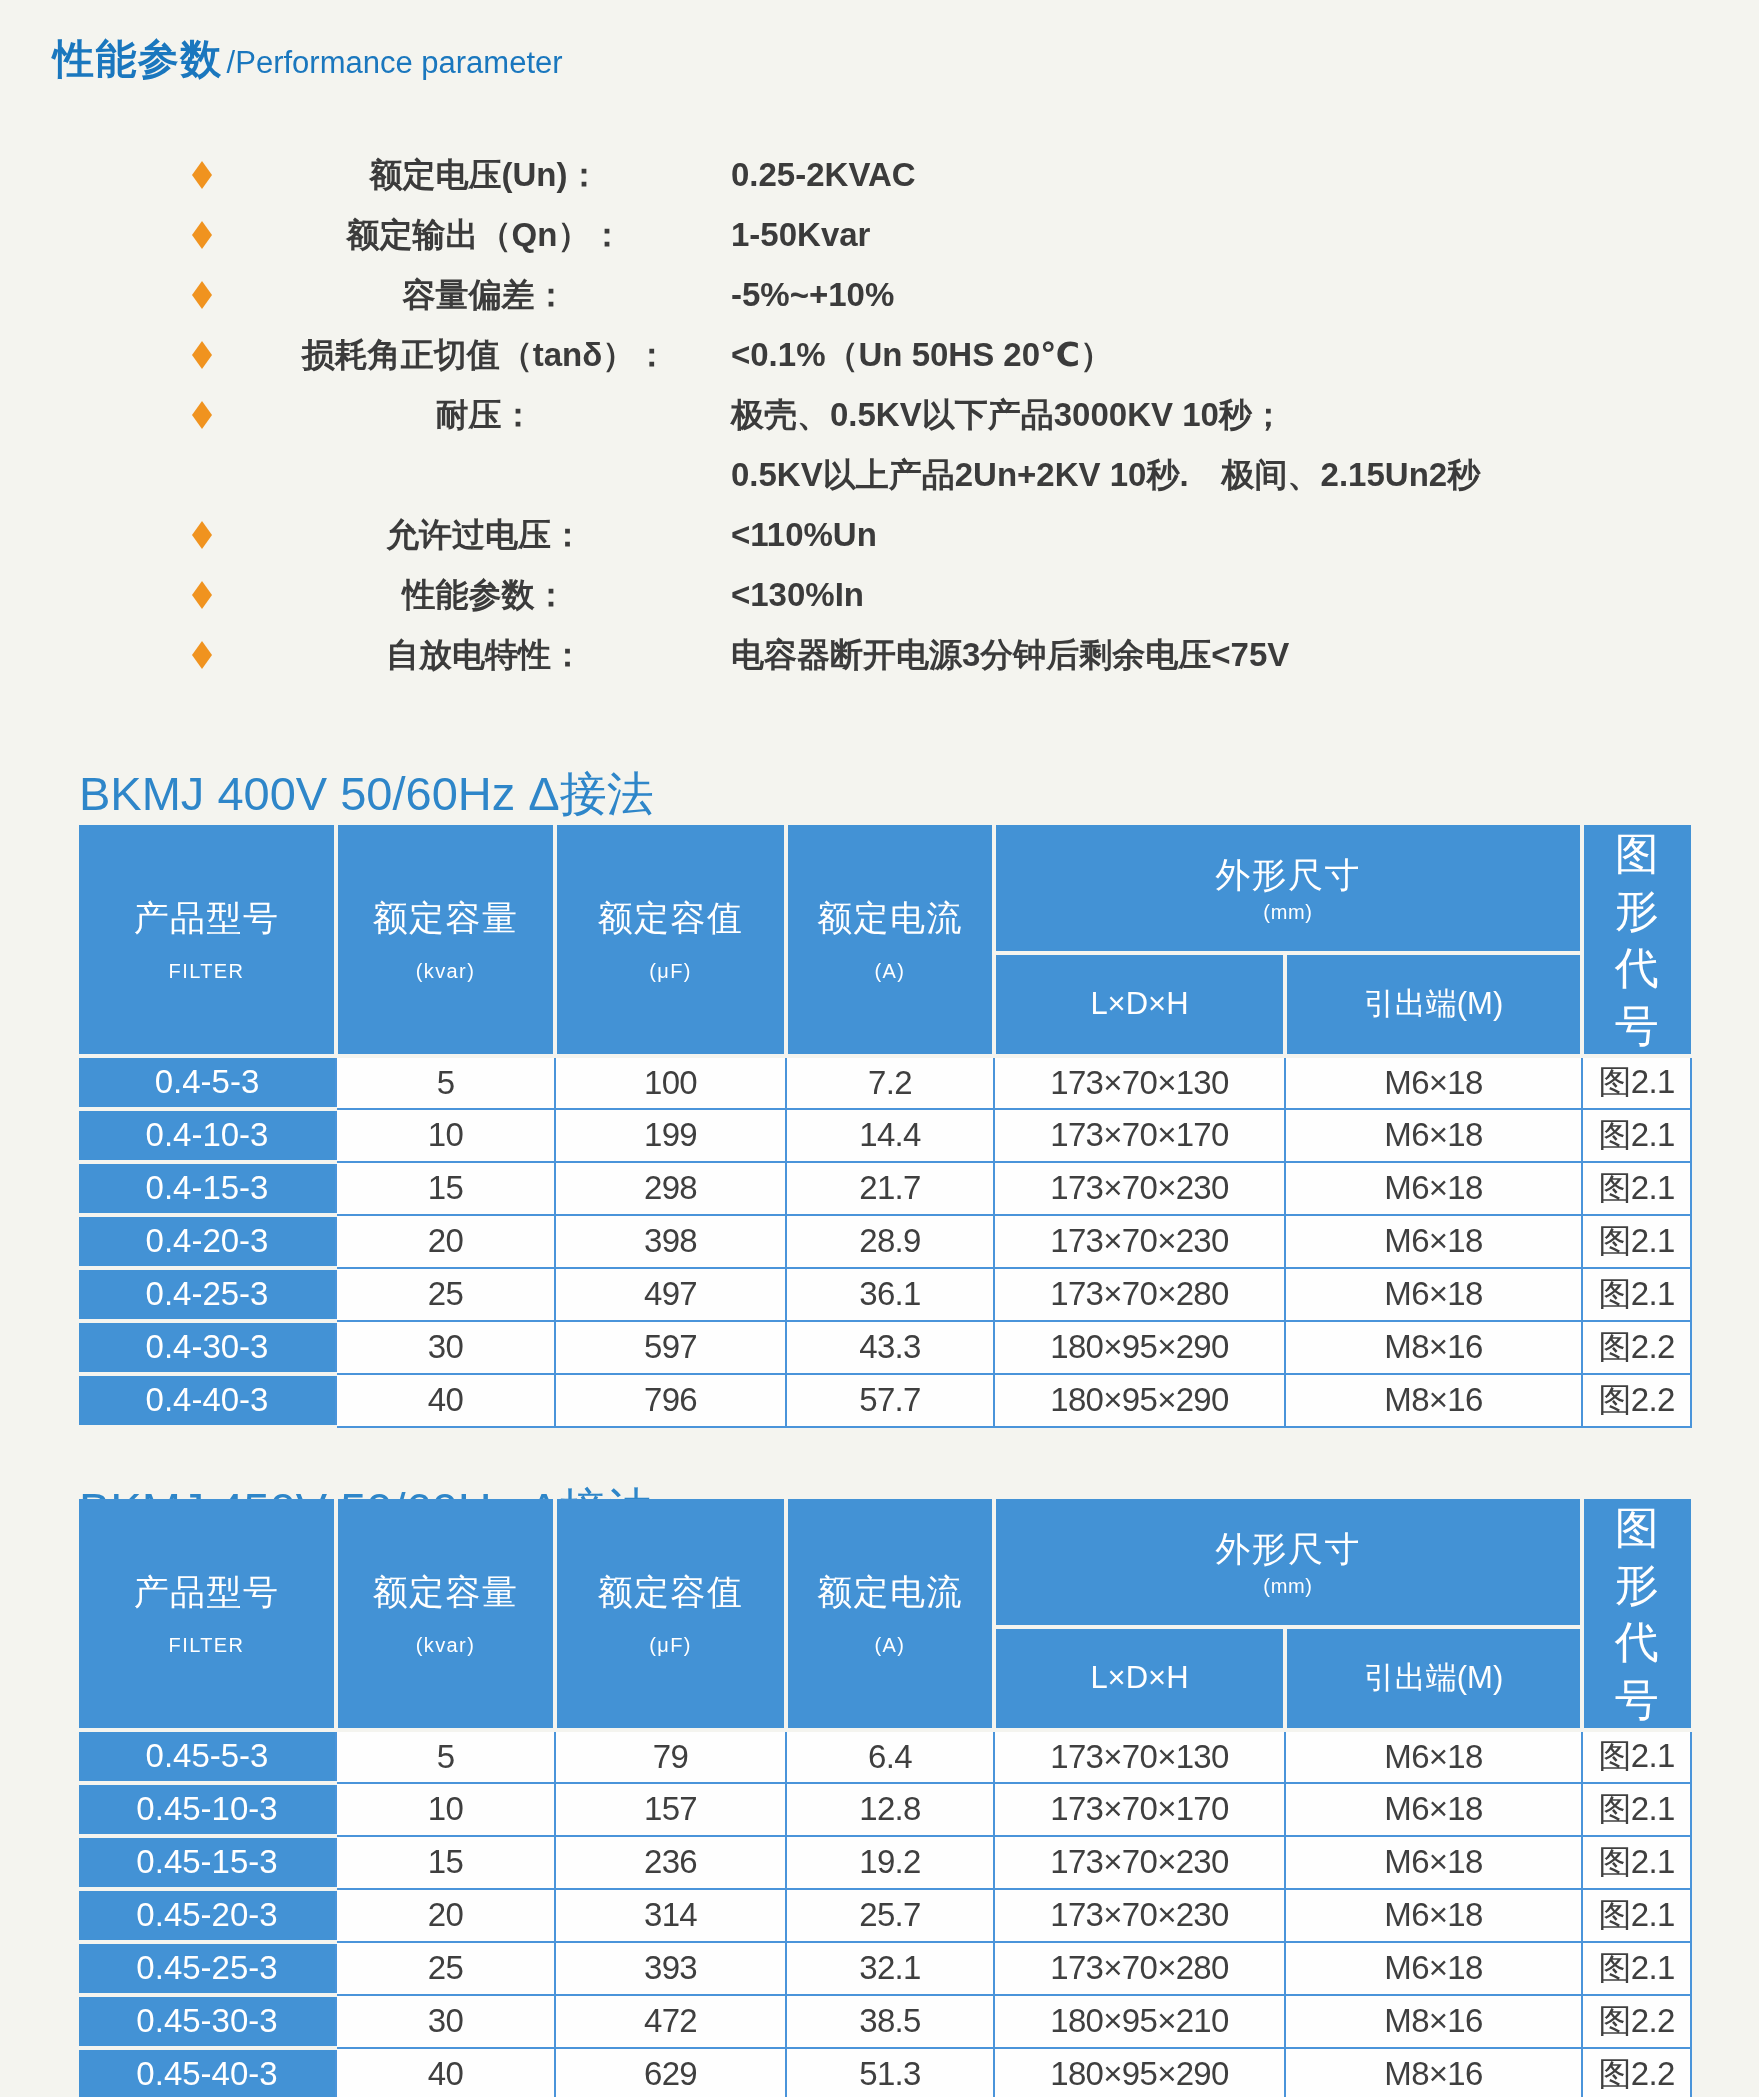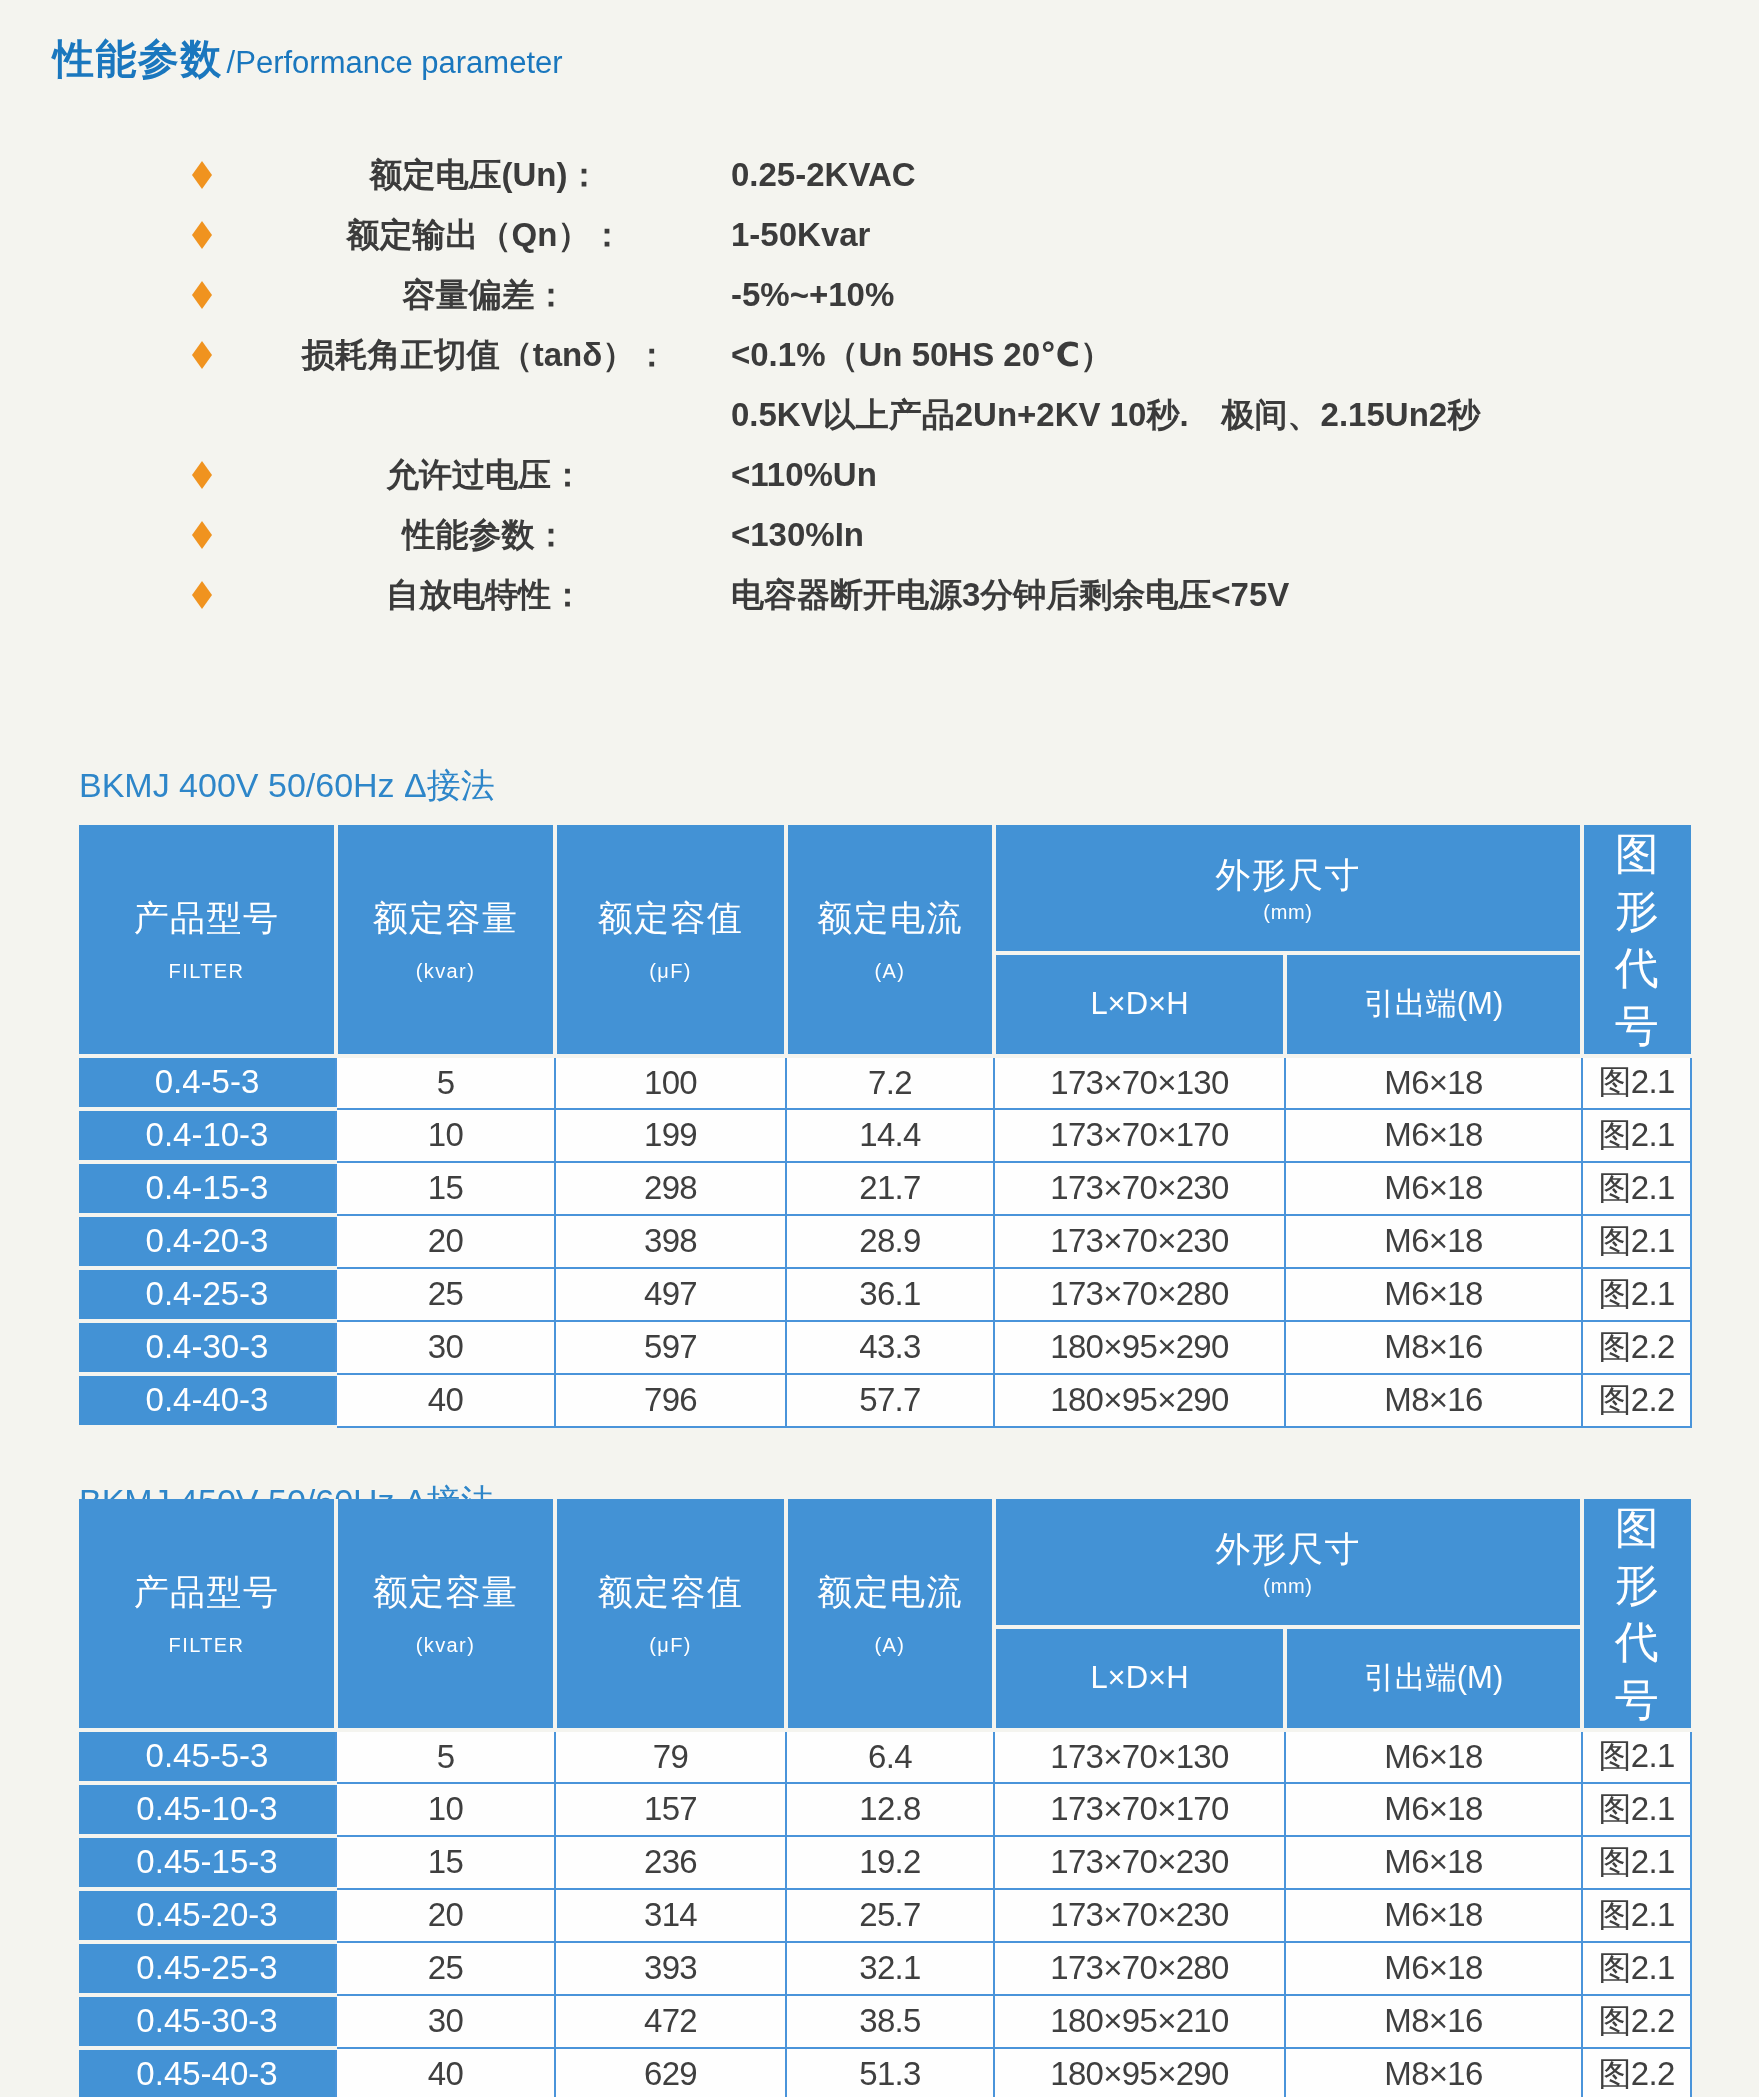--- a/index.html
+++ b/index.html
@@ -45,21 +45,21 @@
     white-space:nowrap;
     text-align:center;
   }
   .pvalue{
     font-size:33px;font-weight:700;color:var(--text);
     white-space:nowrap;
   }
   
   .tcaption{
     position:absolute;left:79px;
-    font-size:34px;font-weight:400;color:var(--caption);
+    font-size:47px;font-weight:400;color:var(--caption);
     white-space:nowrap;
   }
   #caption1{top:763px;}
   #caption2{top:1479px;text-align:right;}
   
   .spec{position:absolute;left:79px;border-collapse:collapse;table-layout:fixed;width:1612px;}
   #table1{top:825px;}
   #table2{top:1499px;}
   .spec th{
     background:var(--fill);color:#ffffff;font-weight:400;
@@ -109,20 +109,25 @@
     <span class="diamond"></span>
     <span class="plabel">容量偏差：</span>
     <span class="pvalue">-5%~+10%</span>
   </div>
   <div class="prow">
     <span class="diamond"></span>
     <span class="plabel">损耗角正切值（tanδ）：</span>
     <span class="pvalue">&lt;0.1%（Un  50HS 20℃）</span>
   </div>
   <div class="prow">
+    <span class="diamond"></span>
+    <span class="plabel">耐压：</span>
+    <span class="pvalue">极壳、0.5KV以下产品3000KV 10秒；</span>
+  </div>
+  <div class="prow">
     <span class="diamond hidden"></span>
     <span class="plabel"></span>
     <span class="pvalue">0.5KV以上产品2Un+2KV 10秒.　极间、2.15Un2秒</span>
   </div>
   <div class="prow">
     <span class="diamond"></span>
     <span class="plabel">允许过电压：</span>
     <span class="pvalue">&lt;110%Un</span>
   </div>
   <div class="prow">

